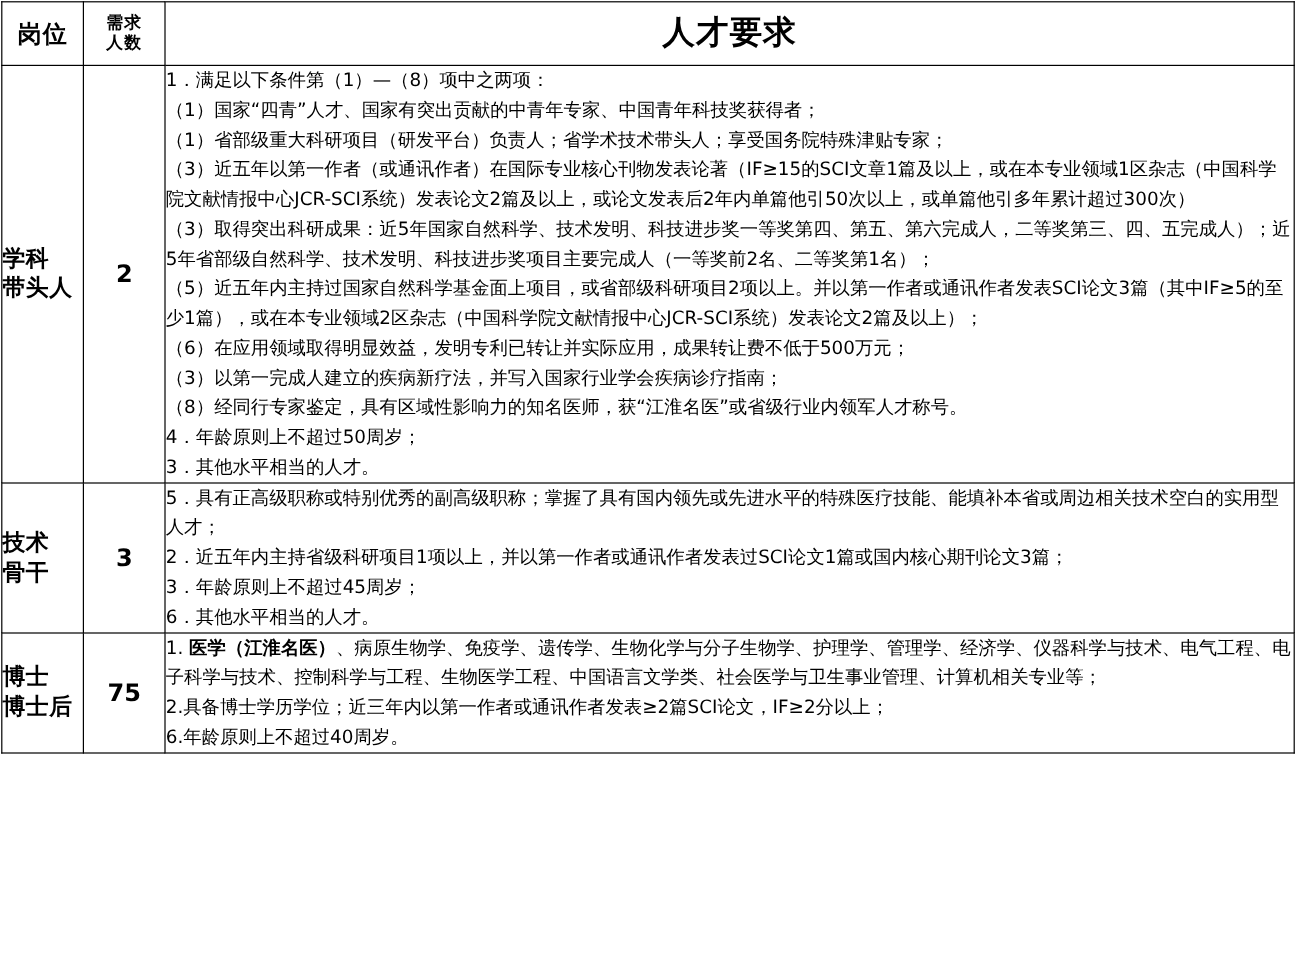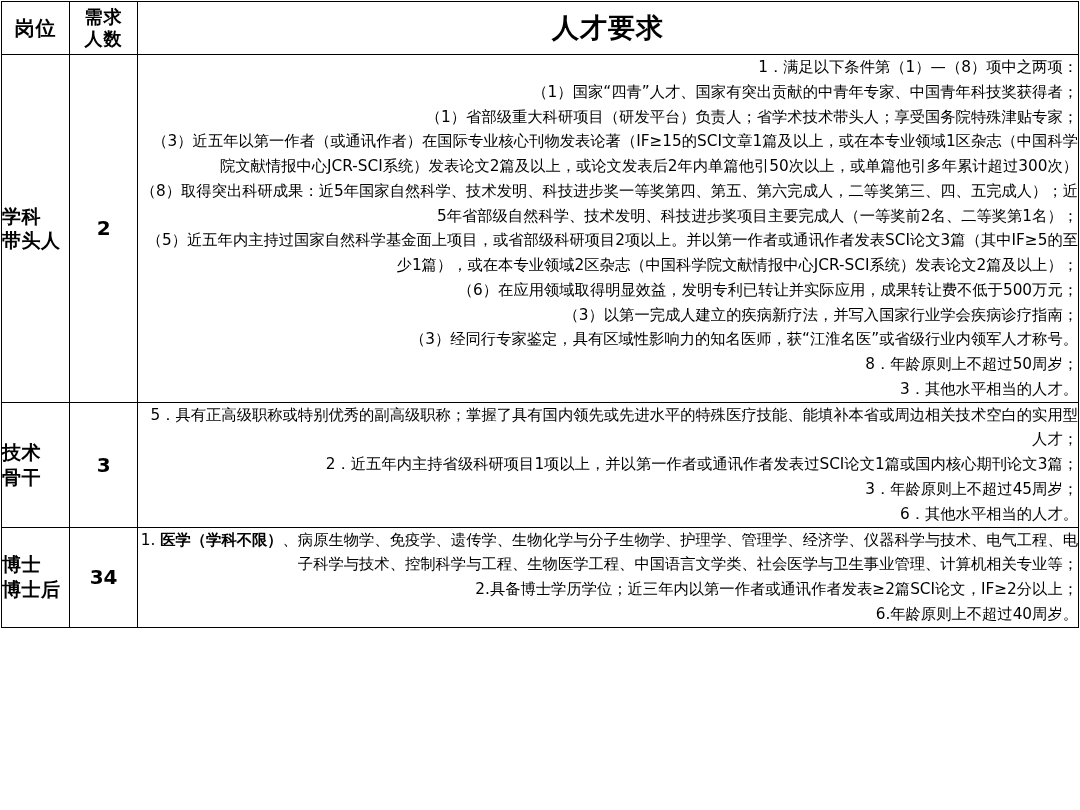--- a/index.html
+++ b/index.html
@@ -37,41 +37,41 @@
 
   thead th {
     font-weight: bold;
     text-align: center;
     font-size: 20px;
     letter-spacing: 1px;
     height: 52px;
     line-height: 1.15;
   }
   thead th.count-head {
-    font-size: 18px;
+    font-size: 14px;
     line-height: 1.25;
   }
   thead th.req-head {
     font-size: 27px;
   }
 
   td.post-cell {
     text-align: left;
     font-weight: bold;
     font-size: 19px;
     line-height: 1.3;
     letter-spacing: 0.5px;
   }
   td.count-cell {
     text-align: center;
     font-weight: bold;
     font-size: 20px;
   }
   td.req-cell {
-    text-align: right;
+    text-align: left;
     font-size: 15.3px;
     line-height: 1.62;
     padding: 6px 8px 6px 9px;
     vertical-align: top;
     margin-top: 48px;
   }
   td.req-cell p {
     margin: 0;
     text-indent: 0;
   }
@@ -102,26 +102,26 @@
         <td class="post-cell">
           <div>学科</div>
           <div>带头人</div>
         </td>
         <td class="count-cell">2</td>
         <td class="req-cell">
           <p>1．满足以下条件第（1）—（8）项中之两项：</p>
           <p>（1）国家“四青”人才、国家有突出贡献的中青年专家、中国青年科技奖获得者；</p>
           <p>（1）省部级重大科研项目（研发平台）负责人；省学术技术带头人；享受国务院特殊津贴专家；</p>
           <p>（3）近五年以第一作者（或通讯作者）在国际专业核心刊物发表论著（IF≥15的SCI文章1篇及以上，或在本专业领域1区杂志（中国科学院文献情报中心JCR-SCI系统）发表论文2篇及以上，或论文发表后2年内单篇他引50次以上，或单篇他引多年累计超过300次）</p>
-          <p>（8）取得突出科研成果：近5年国家自然科学、技术发明、科技进步奖一等奖第四、第五、第六完成人，二等奖第三、四、五完成人）；近5年省部级自然科学、技术发明、科技进步奖项目主要完成人（一等奖前2名、二等奖第1名）；</p>
+          <p>（3）取得突出科研成果：近5年国家自然科学、技术发明、科技进步奖一等奖第四、第五、第六完成人，二等奖第三、四、五完成人）；近5年省部级自然科学、技术发明、科技进步奖项目主要完成人（一等奖前2名、二等奖第1名）；</p>
           <p>（5）近五年内主持过国家自然科学基金面上项目，或省部级科研项目2项以上。并以第一作者或通讯作者发表SCI论文3篇（其中IF≥5的至少1篇），或在本专业领域2区杂志（中国科学院文献情报中心JCR-SCI系统）发表论文2篇及以上）；</p>
           <p>（6）在应用领域取得明显效益，发明专利已转让并实际应用，成果转让费不低于500万元；</p>
           <p>（3）以第一完成人建立的疾病新疗法，并写入国家行业学会疾病诊疗指南；</p>
-          <p>（3）经同行专家鉴定，具有区域性影响力的知名医师，获“江淮名医”或省级行业内领军人才称号。</p>
-          <p>8．年龄原则上不超过50周岁；</p>
+          <p>（8）经同行专家鉴定，具有区域性影响力的知名医师，获“江淮名医”或省级行业内领军人才称号。</p>
+          <p>4．年龄原则上不超过50周岁；</p>
           <p>3．其他水平相当的人才。</p>
         </td>
       </tr>
       <tr>
         <td class="post-cell">
           <div>技术</div>
           <div>骨干</div>
         </td>
         <td class="count-cell">3</td>
         <td class="req-cell">
@@ -129,24 +129,24 @@
           <p>2．近五年内主持省级科研项目1项以上，并以第一作者或通讯作者发表过SCI论文1篇或国内核心期刊论文3篇；</p>
           <p>3．年龄原则上不超过45周岁；</p>
           <p>6．其他水平相当的人才。</p>
         </td>
       </tr>
       <tr>
         <td class="post-cell">
           <div>博士</div>
           <div>博士后</div>
         </td>
-        <td class="count-cell">34</td>
+        <td class="count-cell">75</td>
         <td class="req-cell">
           <p>
-            <span>1. </span><span class="b">医学（学科不限）</span><span>、病原生物学、免疫学、遗传学、生物化学与分子生物学、护理学、管理学、经济学、仪器科学与技术、电气工程、电子科学与技术、控制科学与工程、生物医学工程、中国语言文学类、社会医学与卫生事业管理、计算机相关专业等；</span>
+            <span>1. </span><span class="b">医学（江淮名医）</span><span>、病原生物学、免疫学、遗传学、生物化学与分子生物学、护理学、管理学、经济学、仪器科学与技术、电气工程、电子科学与技术、控制科学与工程、生物医学工程、中国语言文学类、社会医学与卫生事业管理、计算机相关专业等；</span>
           </p>
           <p>2.具备博士学历学位；近三年内以第一作者或通讯作者发表≥2篇SCI论文，IF≥2分以上；</p>
           <p>6.年龄原则上不超过40周岁。</p>
         </td>
       </tr>
     </tbody>
   </table>
 </div>
 
 </body></html>

